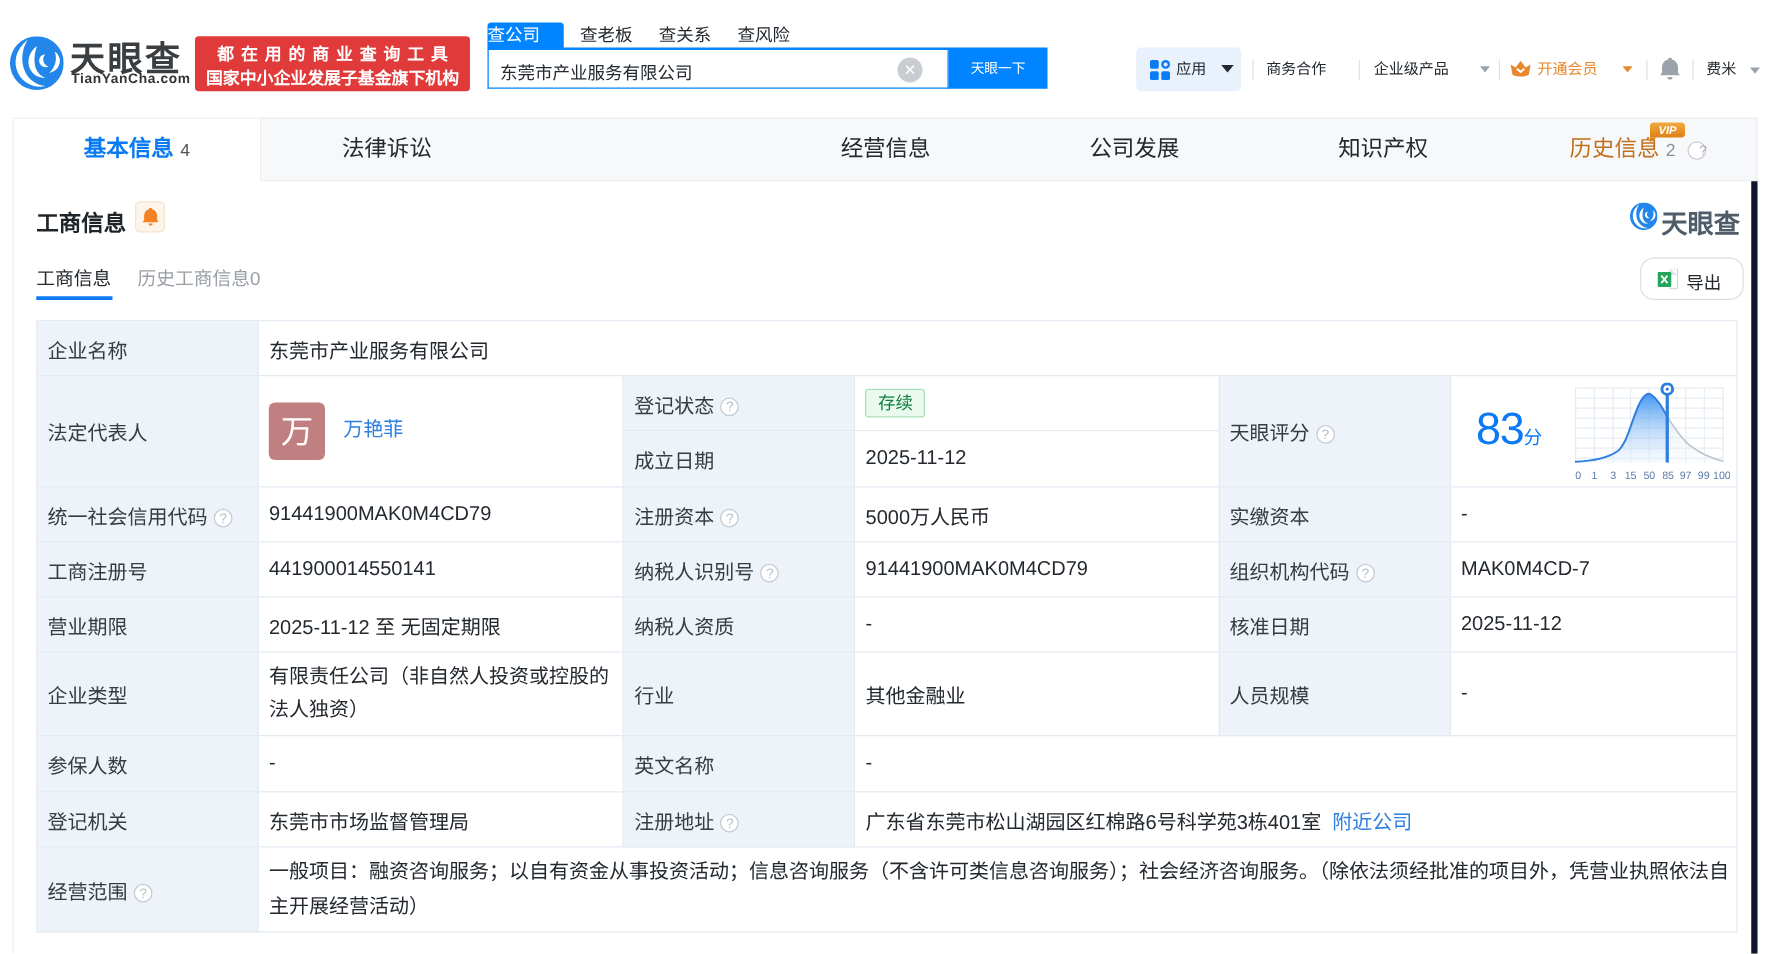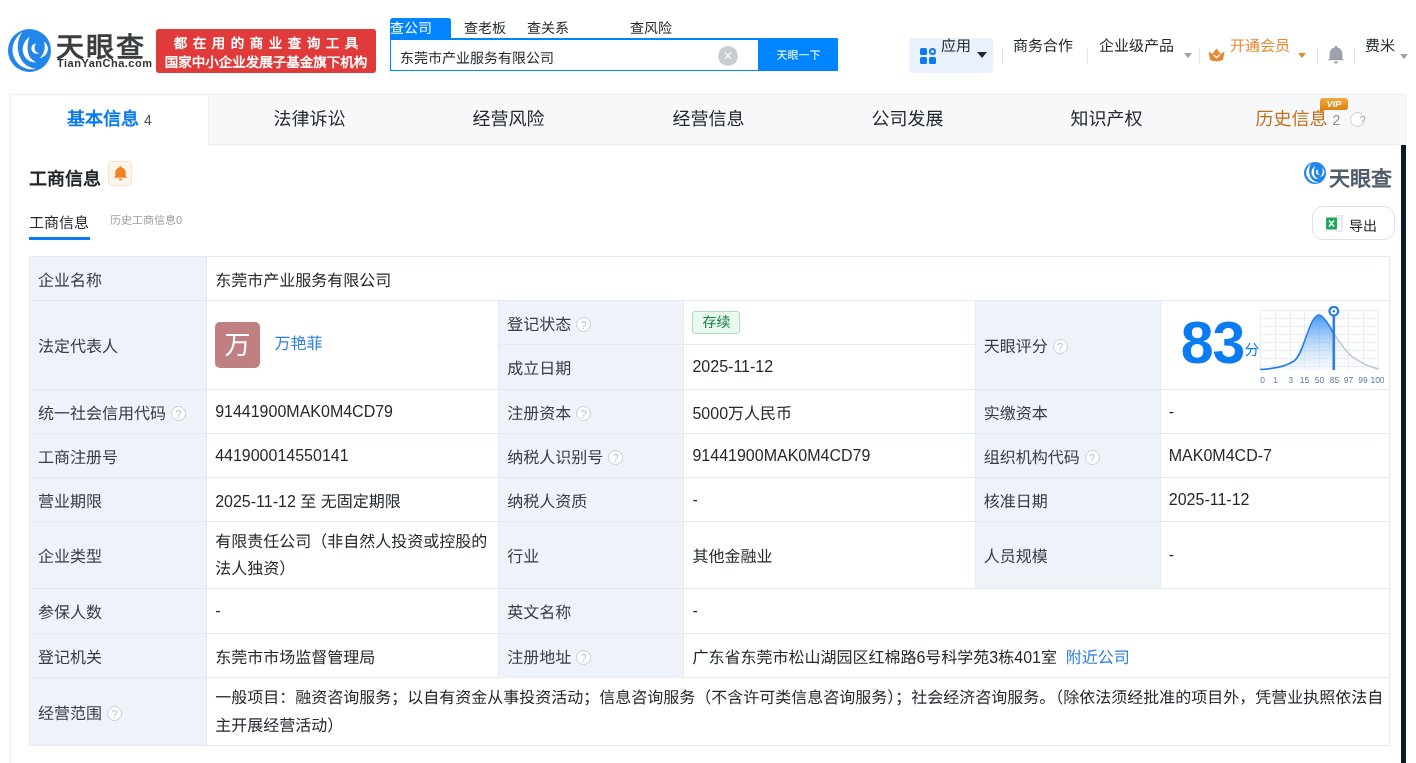--- a/index.html
+++ b/index.html
@@ -15,21 +15,21 @@
     color:#fff; text-align:left; line-height:21px; border-radius:3px 3px 0 0; white-space:nowrap; }
   .stab { position:absolute; top:0; height:21px; line-height:21px; color:#23292e; white-space:nowrap; }
   #sline { position:absolute; left:390px; top:38px; width:448px; height:2px; background:#0084ff; }
   #sbox { position:absolute; left:390px; top:40px; width:369px; height:31px; background:#fff;
     border:1px solid #0084ff; border-top:none; }
   #sbox span.q { position:absolute; left:9px; top:7px; font-size:14px; color:#23292e; }
   #sclear { position:absolute; left:718px; top:46px; width:20px; height:20px; border-radius:50%;
     background:#c9ccd0; color:#fff; font-size:12px; text-align:center; line-height:20px; }
   #sbtn { position:absolute; left:759px; top:40px; width:79px; height:31px; background:#0084ff;
     color:#fff; font-size:11px; text-align:center; line-height:31px; }
-  .hnav { position:absolute; top:28px; height:35px; font-size:15px; color:#23292e; }
+  .hnav { position:absolute; top:38px; height:35px; font-size:12px; color:#23292e; }
   .vsep { position:absolute; top:48px; width:1px; height:16px; background:#e2e2e2; }
   
   #tabbar { position:absolute; left:10px; top:94px; width:1396px; height:51px; background:#f7f8fa;
     border:1px solid #ebedf0; border-bottom:1px solid #ebedf0; }
   .mtab { position:absolute; top:0; height:49px; text-align:center; line-height:49px;
     font-size:18px; color:#23292e; }
   
   #main { position:absolute; left:10px; top:145px; width:1396px; height:618px; background:#fff;
     border-left:1px solid #ebedf0; border-right:5px solid #0f172a; }
   
@@ -60,21 +60,21 @@
   <div class="abs" style="left:57px; top:57px; font-size:11px; font-weight:bold; color:#303437; letter-spacing:0.5px;">TianYanCha.com</div>
   <div class="abs" style="left:156px; top:29px; width:220px; height:44px; background:#e13a3a; border-radius:3px;">
     <div style="position:absolute; left:0; width:220px; top:22px; text-align:center; font-size:13.5px; color:#fff; font-weight:bold;">国家中小企业发展子基金旗下机构</div>
     <div style="position:absolute; left:0; width:220px; top:3px; text-align:center; font-size:13.5px; color:#fff; font-weight:bold; letter-spacing:5.5px; text-indent:5.5px;">都在用的商业查询工具</div>
   </div>
 
   <div class="stabs">
     <div class="stab-on">查公司</div>
     <div class="stab" style="left:74px;">查老板</div>
     <div class="stab" style="left:137px;">查关系</div>
-    <div class="stab" style="left:200px;margin-left:40px;">查风险</div>
+    <div class="stab" style="left:200px;">查风险</div>
   </div>
   <div id="sline"></div>
   <div id="sbox">
       <span class="q">东莞市产业服务有限公司</span>
     </div>
   <div id="sclear">✕</div>
   <div id="sbtn">天眼一下</div>
 
   <div class="abs" style="left:909px; top:38px; width:84px; height:35px; background:#e9f1fd; border-radius:4px;"></div>
   <svg class="abs" style="left:920px; top:48px;" width="16" height="16" viewBox="0 0 16 16">
@@ -106,21 +106,20 @@
   <div class="vsep" style="left:1354px;"></div>
   <div class="hnav" style="left:1365px; line-height:35px;">费米</div>
   <div class="abs" style="left:1400px; top:54px; width:0; height:0; border:4px solid transparent; border-top:5px solid #9aa3ac;"></div>
 </div>
 
 <div id="tabbar">
   <div class="mtab" style="left:0; width:198px; background:#fff; border-right:1px solid #ebedf0; height:50px;">
     <span style="color:#0b7bf4; font-weight:bold;">基本信息</span> <span style="font-size:14px; color:#4d545b;">4</span>
   </div>
   <div class="mtab" style="left:199px; width:199px;">法律诉讼</div>
-  <div class="mtab" style="left:398px; width:199px;">经营风险</div>
   <div class="mtab" style="left:797px; width:199px;">公司发展</div>
   <div class="mtab" style="left:598px; width:199px;">经营信息</div>
   <div class="mtab" style="left:996px; width:199px;">知识产权</div>
   <div class="mtab" style="left:1196px; width:199px; color:#c2701e; text-indent:8px;">历史信息 <span style="font-size:14px; color:#8a9097;">2</span>
     <span class="qm" style="border-color:#c9ccd2; color:#a6abb2;">?</span>
   </div>
   <div class="abs" style="left:1309px; top:3px; width:28px; height:12px; background:linear-gradient(180deg,#f2a93e,#dd8114); border-radius:3px 3px 3px 0; color:#fff; font-size:9px; font-weight:bold; text-align:center; line-height:12px; font-style:italic;">VIP</div>
   <div class="abs" style="left:1309px; top:15px; width:0; height:0; border-left:5px solid #dd8114; border-bottom:4px solid transparent;"></div>
 </div>
 
@@ -139,21 +138,21 @@
     <path d="M24 1.5 C12 3.5 4.5 12 4.5 22 C4.5 31 10.5 38.5 19 41 C12.5 36.5 9.5 30 10 23 C10.6 14 16 6 24 1.5 Z" fill="#fff"></path>
     <path d="M28 9.5 C20.5 10.5 15 16 14.5 22.5 C14 28 17 33 22 35 C18.5 31 17.8 26 19.8 21 C21.6 16.5 24.5 12.5 28 9.5 Z" fill="#fff"></path>
     <path d="M38.5 20 C37.5 26.5 33 31.5 26.5 33 C31 34.5 35.5 33 38 29.5 C40 26.7 40.2 23 38.5 20 Z" fill="#fff"></path>
     <path d="M27 18 C24.5 19 23 21.5 23.5 24 C24 26.5 26 28.2 28.5 28.3 C26.8 26.8 26.2 24.8 26.8 22.7 C27.3 21 28.5 19.3 30.5 18.5 C29.4 17.9 28 17.7 27 18 Z" fill="#fff"></path>
     </g>
   </svg>
   <div class="abs" style="left:1318px; top:17px; font-size:21px; font-weight:bold; color:#4e5d69;">天眼查</div>
 
   <div class="abs" style="left:18px; top:66px; font-size:15px; color:#23292e;">工商信息</div>
   <div class="abs" style="left:18px; top:92px; width:61px; height:3px; background:#0b7bf4;"></div>
-  <div class="abs" style="left:99px; top:66px; font-size:11px; color:#9aa0a6;">历史工商信息0</div>
+  <div class="abs" style="left:99px; top:66px; font-size:15px; color:#9aa0a6;">历史工商信息0</div>
 
   <div class="abs" style="left:1301px; top:61px; width:83px; height:34px; border:1px solid #dcdfe3; border-radius:11px;">
     <svg style="position:absolute; left:13px; top:8px;" width="17" height="17" viewBox="0 0 17 17">
       <path d="M10 0 L16 0 L16 16 L10 16 Z" fill="#fff" stroke="#c9d2d8" stroke-width="0.8"></path>
       <path d="M10 0 L16 5 L10 5 Z" fill="#dfe5e9"></path>
       <rect x="0" y="2.5" width="11" height="12" rx="1" fill="#23a55c"></rect>
       <path d="M3 5.5 L8 11.5 M8 5.5 L3 11.5" stroke="#fff" stroke-width="1.4"></path>
     </svg>
     <span style="position:absolute; left:36px; top:8px; font-size:14px; color:#23292e;">导出</span>
   </div>
@@ -175,21 +174,21 @@
     <tr style="height:44px;">
       <td class="lb" rowspan="2">法定代表人</td>
       <td class="vl" rowspan="2">
         <span style="display:inline-block; width:45px; height:46px; background:#c07f80; border-radius:5px; color:#fff; font-size:26px; text-align:center; line-height:46px; vertical-align:middle;">万</span>
         <span style="color:#2f80e0; font-size:16px; margin-left:10px;">万艳菲</span>
       </td>
       <td class="lb">登记状态<span class="qm">?</span></td>
       <td class="vl"><span style="display:inline-block; height:23px; line-height:21px; padding:0 9px; background:#eafaef; border:1px solid #a8dfb6; border-radius:3px; color:#128040; font-size:14px;">存续</span></td>
       <td class="lb" rowspan="2">天眼评分<span class="qm">?</span></td>
       <td class="vl" rowspan="2" id="scorecell" style="padding-left:20px;">
-        <span style="font-size:59px; font-weight:bold; color:#0b7bf4; vertical-align:middle; letter-spacing:-1px; position:relative; top:-2px;">83</span><span style="font-size:15px; color:#0b7bf4; vertical-align:-6px;">分</span>
+        <span style="font-size:36px; font-weight:normal; color:#0b7bf4; vertical-align:middle; letter-spacing:-1px; position:relative; top:-2px;">83</span><span style="font-size:15px; color:#0b7bf4; vertical-align:-6px;">分</span>
       </td>
     </tr>
     <tr style="height:45px;">
       <td class="lb">成立日期</td>
       <td class="vl">2025-11-12</td>
     </tr>
     <tr style="height:44px;">
       <td class="lb">统一社会信用代码<span class="qm">?</span></td>
       <td class="vl">91441900MAK0M4CD79</td>
       <td class="lb">注册资本<span class="qm">?</span></td>

